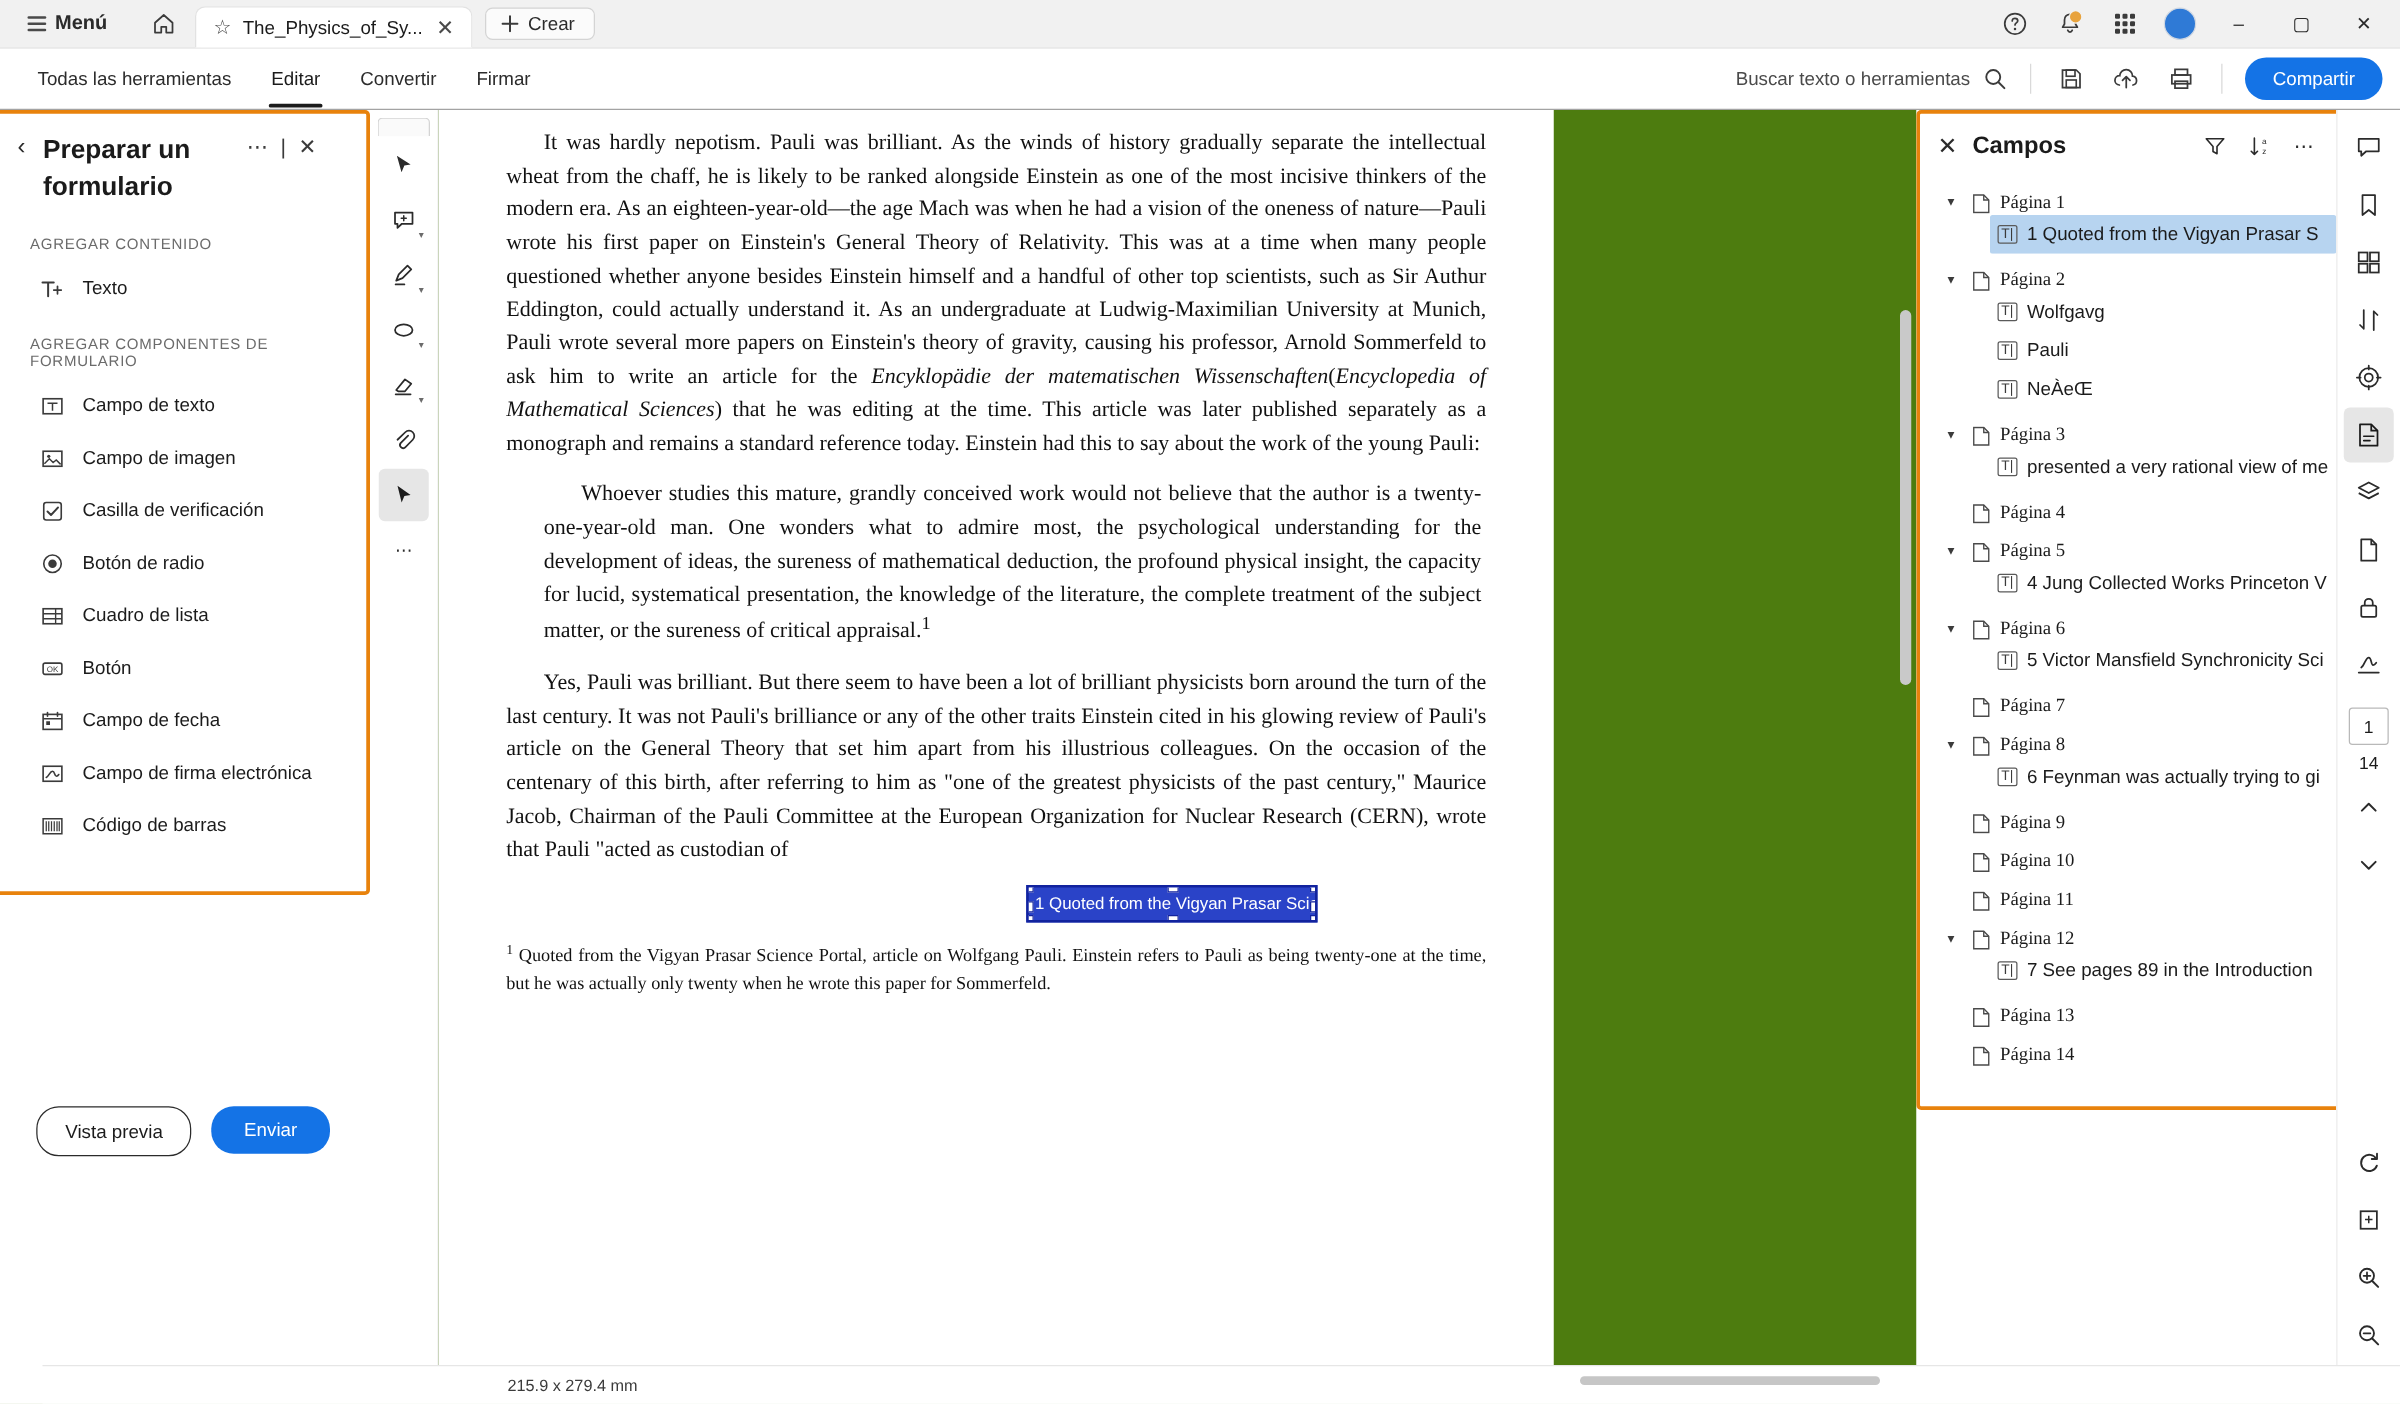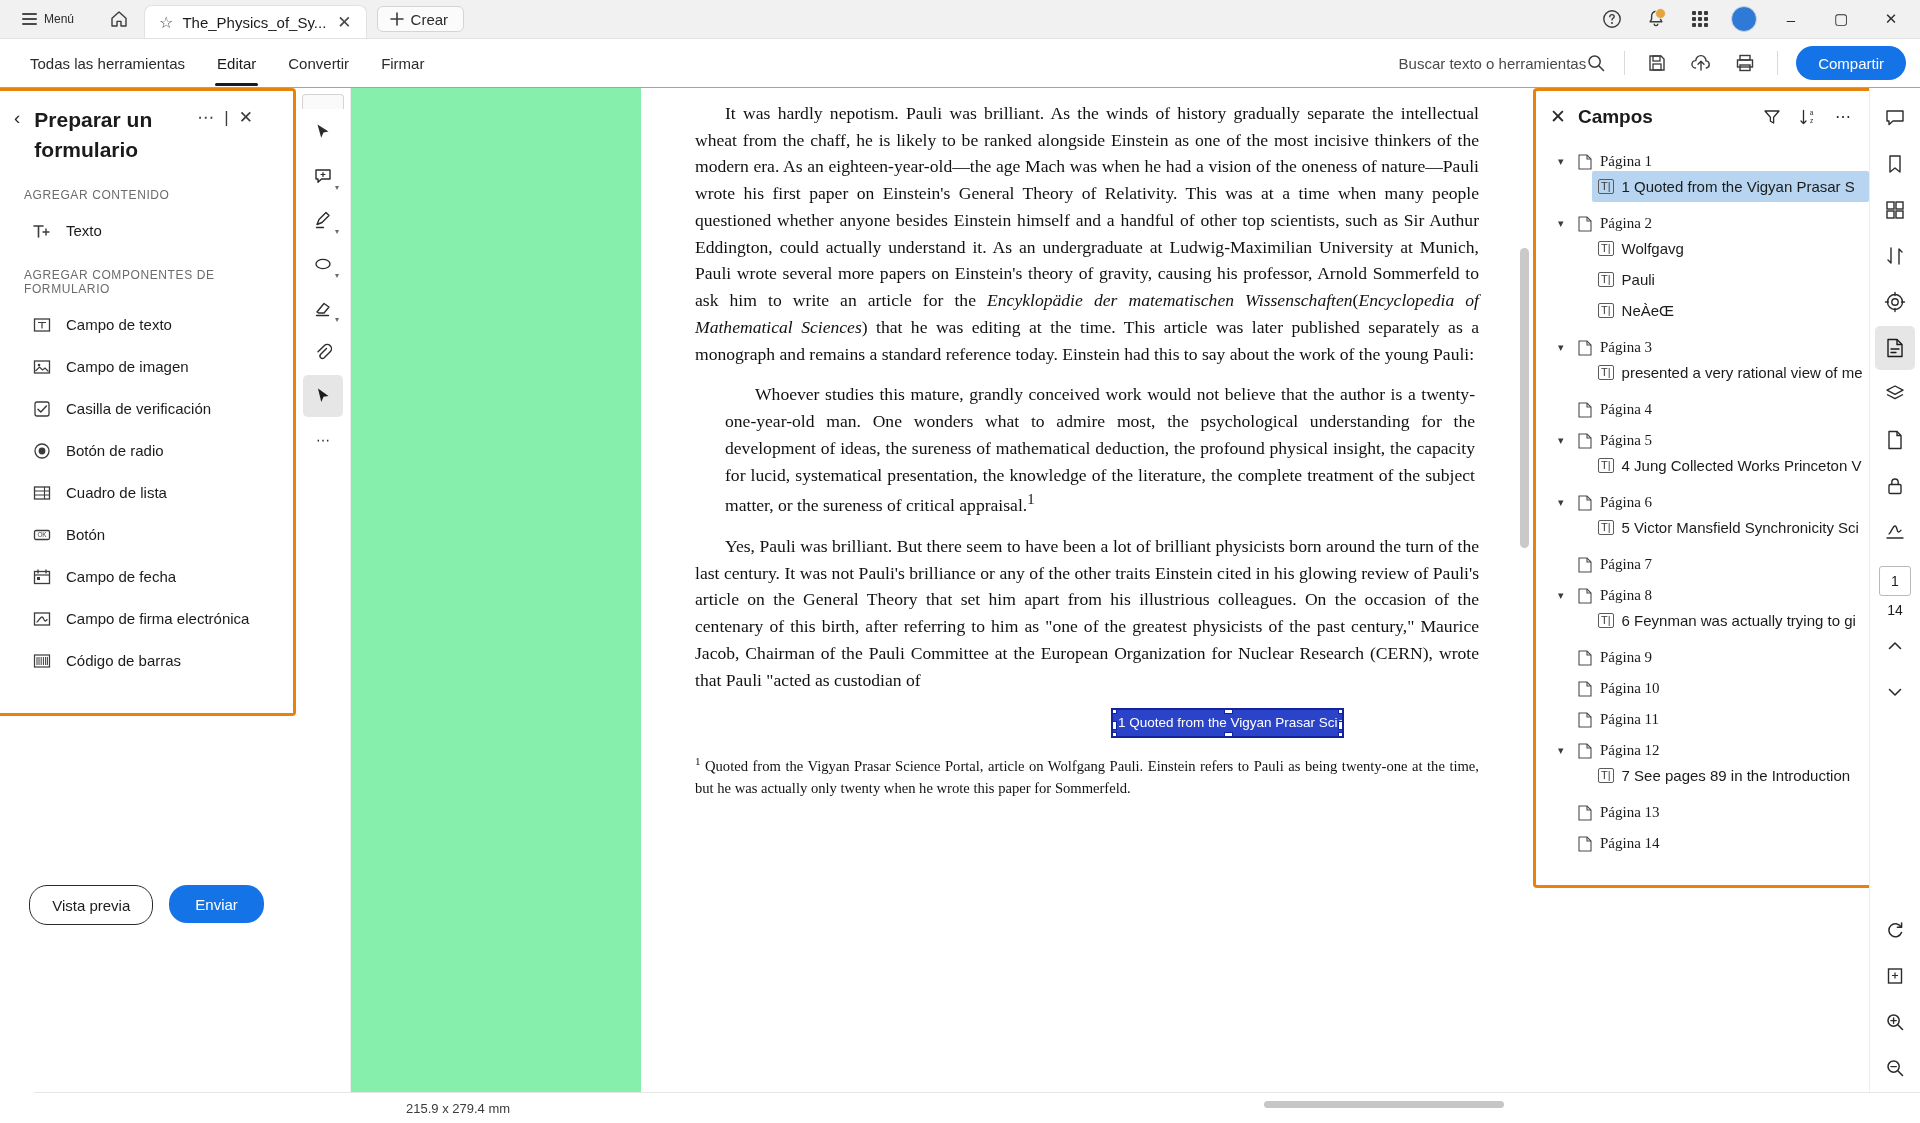--- a/index.html
+++ b/index.html
@@ -34,23 +34,24 @@
     flex: 0 0 38px;
     position: relative;
   }
   .menu-btn {
     display: flex;
     align-items: center;
     gap: 7px;
     padding: 0 14px;
     margin: 4px 0 4px 8px;
     border-radius: 4px;
-    font-size: 12px;
+    font-size: 16px;
     color: #2b2b2b;
     cursor: default;
+    font-weight: bold;
   }
   .hamburger {
     display: inline-flex;
     flex-direction: column;
     justify-content: center;
     gap: 3px;
     width: 15px;
   }
   .hamburger span {
     display: block;
@@ -169,20 +170,21 @@
   .toolbar-right {
     margin-left: auto;
     display: flex;
     align-items: center;
     gap: 4px;
     padding-right: 14px;
   }
   .search-box {
     display: flex;
     align-items: center;
+    gap: 10px;
     padding: 0 6px 0 10px;
     color: #4a4a4a;
     font-size: 15px;
   }
   .tr-icon {
     width: 40px; height: 38px;
     display: flex; align-items: center; justify-content: center;
     color: #3b3b3b;
     border-radius: 4px;
   }
@@ -347,23 +349,23 @@
     position: absolute;
     right: 4px; bottom: 5px;
     font-size: 8px;
     color: #6b6b6b;
   }
 
   
   .page-wrap {
     flex: 1 1 auto;
     display: flex;
-    justify-content: flex-end;
+    justify-content: flex-start;
     overflow: hidden;
-    background: #86efac;
+    background: #4d7c0f;
     position: relative;
   }
   .page {
     width: 892px;
     background: #fff;
     padding: 12px 54px 0 54px;
     box-sizing: border-box;
     font-family: "Liberation Serif", serif;
     font-size: 17.6px;
     line-height: 1.52;

